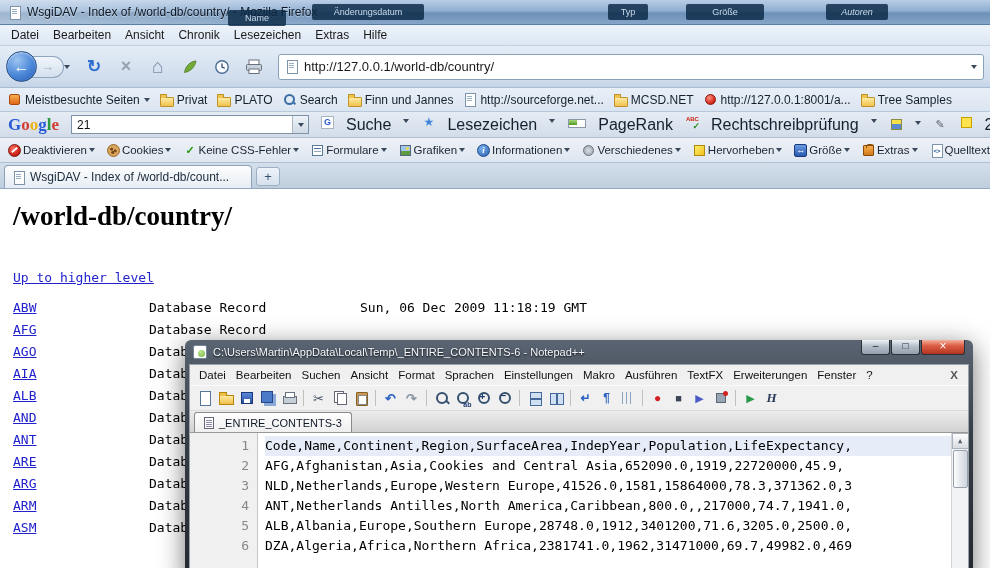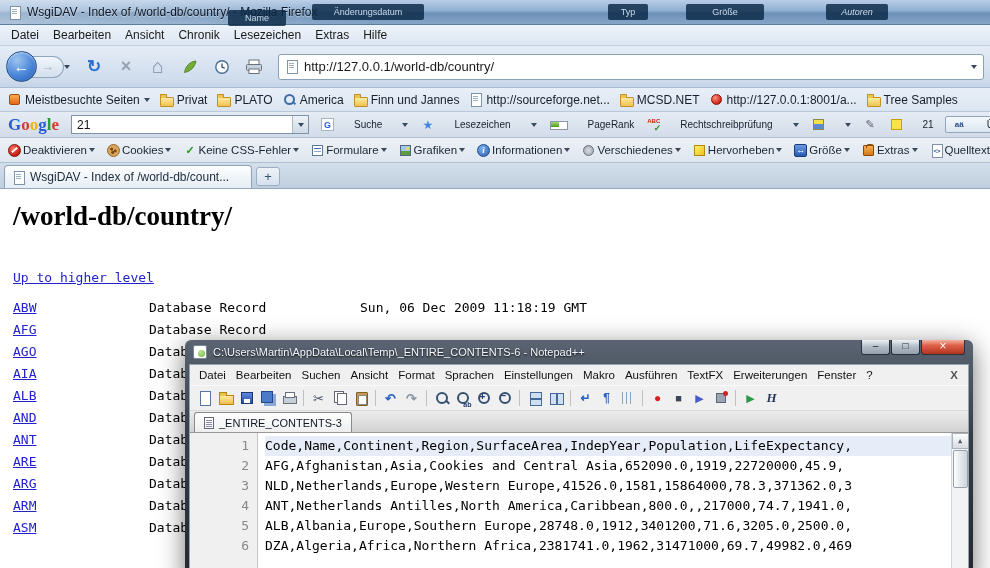--- a/index.html
+++ b/index.html
@@ -39,21 +39,21 @@
     background:linear-gradient(#e9eff7,#dbe5f1);border-bottom:1px solid #b8c8da;font-size:12px;color:#15202e;white-space:nowrap}
   .bm{display:flex;align-items:center;gap:4px;flex:0 0 auto}
   .fx-gtoolbar{height:26px;display:flex;align-items:center;gap:10px;padding:0 6px;overflow:hidden;
     background:linear-gradient(#e6ecf4,#d2dce9);border-bottom:1px solid #aebfd2}
   .glogo{font-family:"Liberation Serif",serif;font-weight:bold;font-size:17px;margin:0 2px;flex:0 0 auto}
   .gcombo{width:238px;height:19px;background:#fff;border:1px solid #7f93a8;display:flex;align-items:center;flex:0 0 auto}
   .gval{flex:1;font-size:12px;padding-left:5px;color:#111}
   .gdrop{width:16px;height:100%;border-left:1px solid #aab8c6;background:linear-gradient(#eef3f8,#cfdae6);
     display:flex;align-items:center;justify-content:center}
   .gitems{display:flex;align-items:center;gap:9px}
-  .gitem{display:flex;align-items:center;gap:20px;font-size:10px;color:#15202e;padding:1px 2px;flex:0 0 auto;white-space:nowrap}
+  .gitem{display:flex;gap:12px;font-size:16px;color:#15202e;padding:1px 2px;flex:0 0 auto;white-space:nowrap}
   .gitem.gbtn{border:1px solid #93a5ba;border-radius:2px;background:linear-gradient(#f4f8fc,#dce6f0);padding:1px 6px}
   .fx-wdbar{height:25px;display:flex;align-items:center;gap:12px;padding:0 8px;overflow:hidden;white-space:nowrap;
     background:linear-gradient(#eef2f7,#dee6ef);border-bottom:1px solid #b0c0d2}
   .wditem{display:flex;align-items:center;gap:2px;font-size:11.5px;color:#1a2432;flex:0 0 auto}
   .fx-tabbar{height:26px;display:flex;align-items:flex-end;padding:0 4px;
     background:linear-gradient(#d4dfec,#bfcedd);border-bottom:1px solid #94a8bf}
   .fxtab{width:248px;height:23px;display:flex;align-items:center;gap:5px;padding:0 7px;
     background:linear-gradient(#fdfefe,#e6edf5);border:1px solid #8ca2b8;border-bottom:none;
     border-radius:4px 4px 0 0;font-size:12px;color:#1a2a3a;overflow:hidden;white-space:nowrap}
   .newtab{width:24px;height:19px;margin:0 0 2px 4px;border:1px solid #9aaec4;border-radius:3px;
@@ -282,21 +282,21 @@
         <span class="bm">
           <span class="ticon i-folder-icon"></span>
           <span class="bm-label">Privat</span>
         </span>
         <span class="bm">
           <span class="ticon i-folder-icon"></span>
           <span class="bm-label">PLATO</span>
         </span>
         <span class="bm">
           <span class="ticon i-search-icon"></span>
-          <span class="bm-label">America</span>
+          <span class="bm-label">Search</span>
         </span>
         <span class="bm">
           <span class="ticon i-folder-icon"></span>
           <span class="bm-label">Finn und Jannes</span>
         </span>
         <span class="bm">
           <span class="ticon i-page-icon"></span>
           <span class="bm-label">http://sourceforge.net...</span>
         </span>
         <span class="bm">

